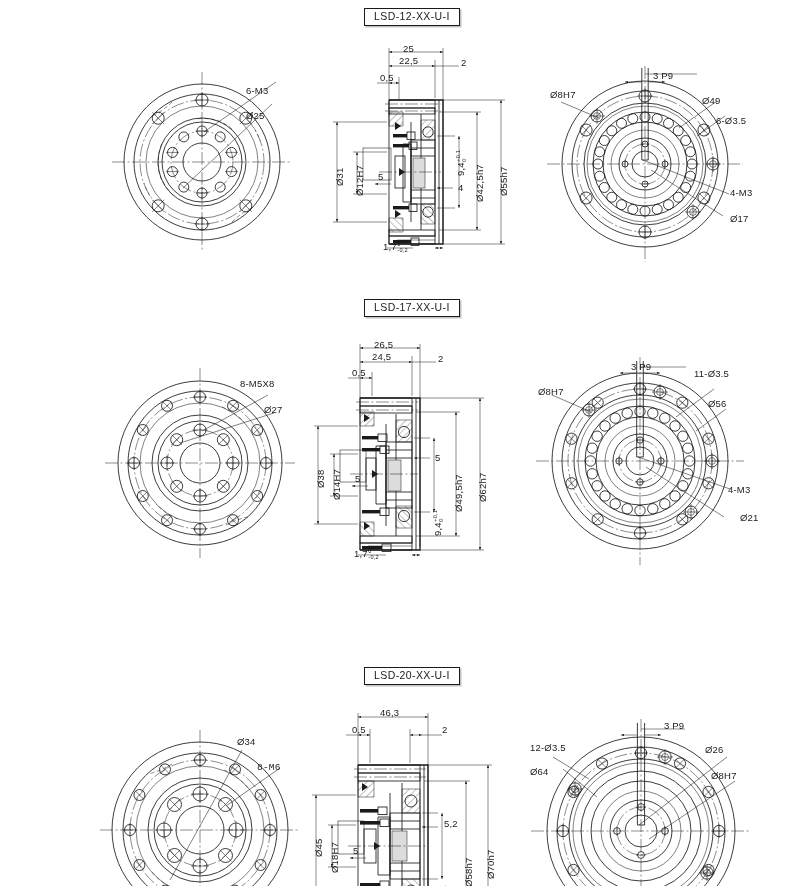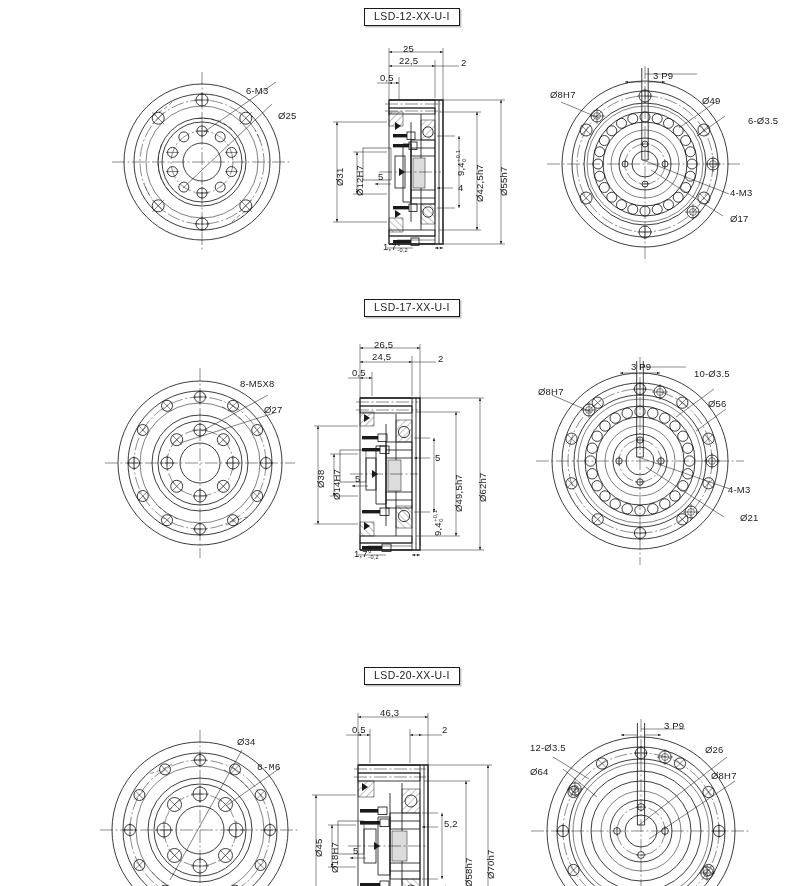--- a/index.html
+++ b/index.html
@@ -181,21 +181,21 @@
           <path class="lead" d="M-19,26 L70,-58"></path>
           <path class="hid" d="M-40,-18 A44,44 0 0 0 -28,34"></path>
           <path class="hid" d="M30,-33 A44,44 0 0 0 -6,-43"></path>
           <path class="hid" d="M52,-34 A62,62 0 0 1 58,-21"></path>
           <path class="hid" d="M-52,34 A62,62 0 0 1 -58,21"></path>
           <path class="hid" d="M30,60 A68,68 0 0 1 50,46"></path>
           <path class="hid" d="M-30,-60 A68,68 0 0 1 -50,-46"></path>
         </g>
       </svg>
       <div class="lbl" style="left:136px;top:16px;">6-M3</div>
-      <div class="lbl" style="left:168px;top:41px;">Ø25</div>
+      <div class="lbl" style="left:136px;top:41px;">Ø25</div>
     </div>
 
     <div class="view" style="left:325px;top:44px;width:200px;height:220px;">
       <svg width="200" height="220" viewBox="0 0 200 220">
 
         <g>
           <line class="dim" x1="64" y1="8" x2="118" y2="8" marker-start="url(#arS)" marker-end="url(#ar)"></line>
           <line class="dim" x1="64" y1="4" x2="64" y2="56"></line>
           <line class="dim" x1="118" y1="4" x2="118" y2="198"></line>
           <line class="dim" x1="64" y1="22" x2="110" y2="22" marker-start="url(#arS)" marker-end="url(#ar)"></line>
@@ -433,21 +433,21 @@
           <path class="lead" d="M-2,-4 L84,30"></path>
           <path class="lead" d="M6,6 L78,52"></path>
           <line class="dim" x1="-4" y1="-82" x2="-20" y2="-82" marker-end="url(#ar)"></line>
           <line class="dim" x1="4" y1="-82" x2="20" y2="-82" marker-end="url(#ar)"></line>
           <line class="dim" x1="0" y1="-90" x2="52" y2="-90"></line>
         </g>
       </svg>
       <div class="lbl" style="left:0px;top:22px;">Ø8H7</div>
       <div class="lbl" style="left:103px;top:3px;">3  P9</div>
       <div class="lbl" style="left:152px;top:28px;">Ø49</div>
-      <div class="lbl" style="left:166px;top:48px;padding-left:32px;">6-Ø3.5</div>
+      <div class="lbl" style="left:166px;top:48px;">6-Ø3.5</div>
       <div class="lbl" style="left:180px;top:120px;">4-M3</div>
       <div class="lbl" style="left:180px;top:146px;">Ø17</div>
     </div>
   </div>
 
   <div class="row" id="r2" style="top:295px;height:295px;">
 
     <div class="title-box" style="left:364px;top:4px;">LSD-17-XX-U-I</div>
 
     <div class="view" style="left:108px;top:68px;width:200px;height:200px;">
@@ -828,21 +828,21 @@
           <path class="lead" d="M56,-30 L86,-52"></path>
           <path class="lead" d="M-2,-4 L90,28"></path>
           <path class="lead" d="M6,6 L84,56"></path>
           <line class="dim" x1="-4" y1="-88" x2="-20" y2="-88" marker-end="url(#ar)"></line>
           <line class="dim" x1="4" y1="-88" x2="20" y2="-88" marker-end="url(#ar)"></line>
           <line class="dim" x1="0" y1="-94" x2="46" y2="-94"></line>
         </g>
       </svg>
       <div class="lbl" style="left:-2px;top:26px;">Ø8H7</div>
       <div class="lbl" style="left:91px;top:1px;">3  P9</div>
-      <div class="lbl" style="left:154px;top:8px;">10-Ø3.5</div>
+      <div class="lbl" style="left:154px;top:8px;">11-Ø3.5</div>
       <div class="lbl" style="left:168px;top:38px;">Ø56</div>
       <div class="lbl" style="left:188px;top:124px;">4-M3</div>
       <div class="lbl" style="left:200px;top:152px;">Ø21</div>
     </div>
   </div>
 
   <div class="row" id="r3" style="top:627px;height:288px;margin-top:36px;">
 
     <div class="title-box" style="left:364px;top:4px;">LSD-20-XX-U-I</div>
 

